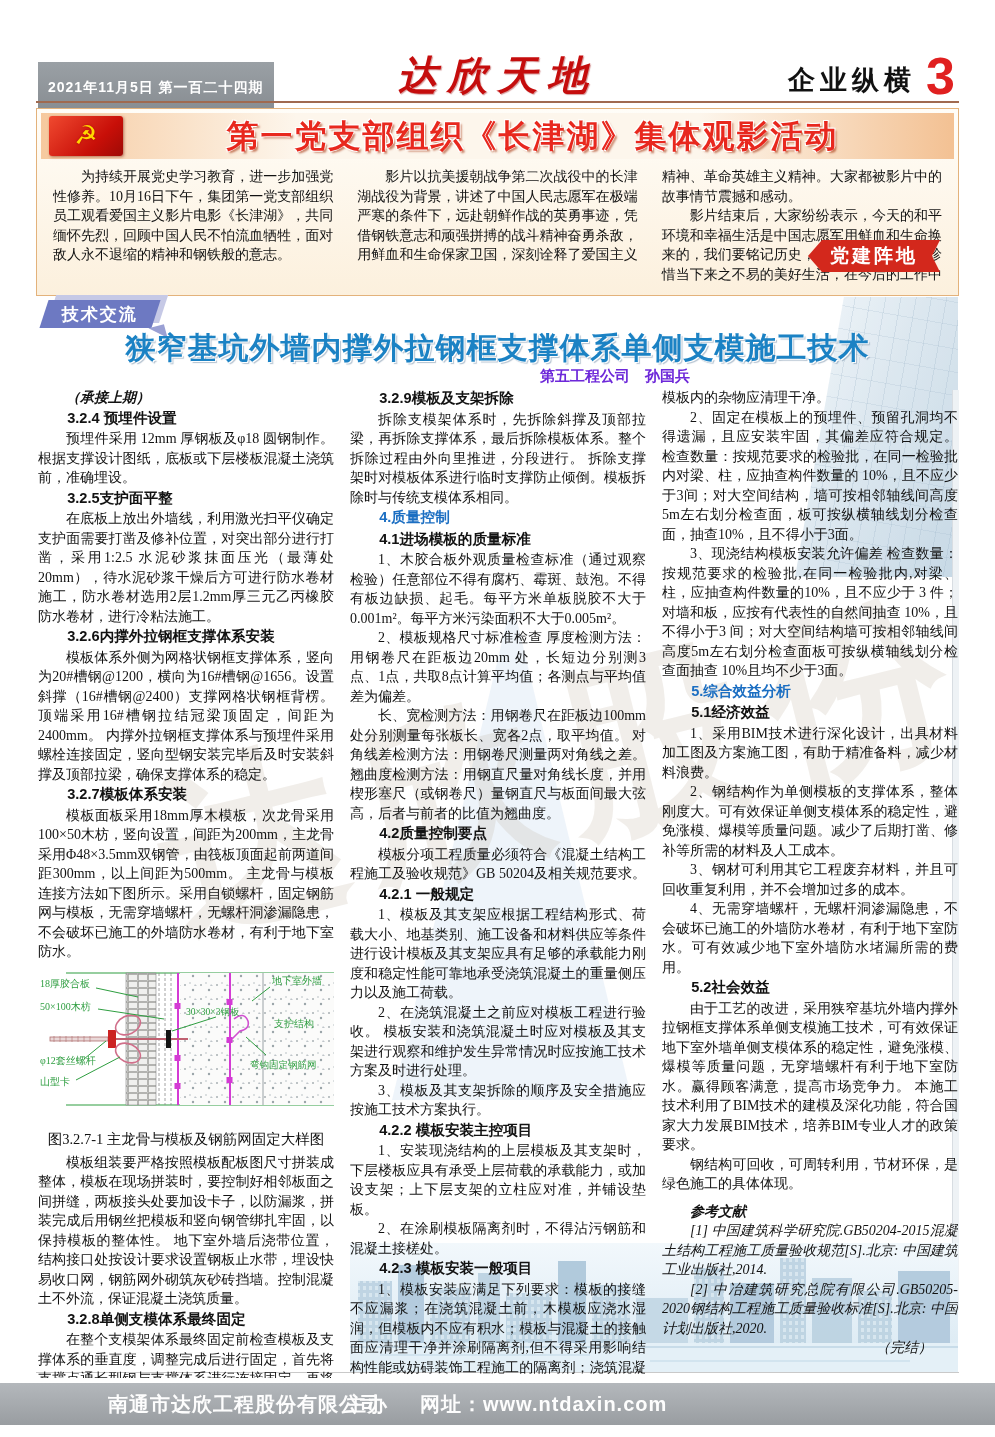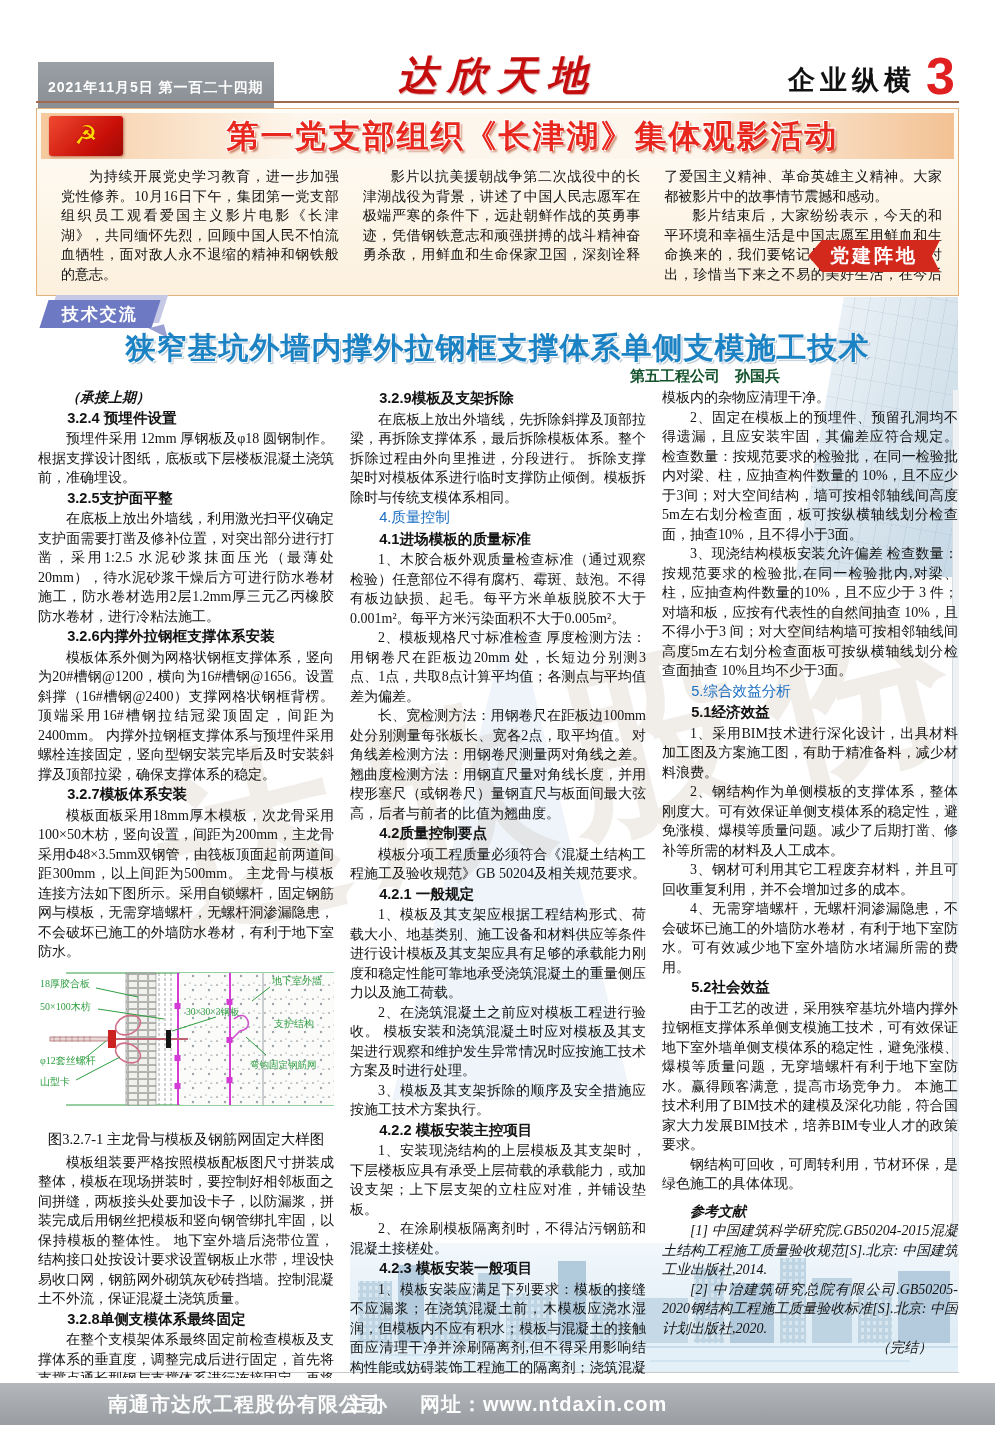--- a/index.html
+++ b/index.html
@@ -21,21 +21,21 @@
              border:1px solid #e3b27b;background:linear-gradient(180deg,#fffdf8,#fcf0dd);}
   .party-banner{position:absolute;left:4px;right:4px;top:4px;height:46px;
                 background:linear-gradient(90deg,#f6c99e,#fdf6ec 28%,#fdf6ec 72%,#f3c193);}
   .party-flag{position:absolute;left:8px;top:3px;width:74px;height:40px;border-radius:3px;
               background:linear-gradient(135deg,#f04a30,#c80f08 65%,#9e0a05);
               box-shadow:1px 1px 3px rgba(120,20,0,.5);display:flex;align-items:center;justify-content:center;}
   .party-flag .glyph{color:#ffd700;font-size:26px;line-height:1;text-shadow:0 0 2px #a00;}
   .party-headline{position:absolute;left:90px;right:20px;top:2px;text-align:center;
                   font:bold 32px "Liberation Sans",sans-serif;color:#e8281e;letter-spacing:2px;
                   text-shadow:-1px -1px 0 #fff,1px -1px 0 #fff,-1px 1px 0 #fff,2px 2px 2px rgba(160,40,0,.55);}
-  .party-body{position:absolute;left:24px;right:16px;top:58px;height:122px;overflow:hidden;
+  .party-body{position:absolute;left:16px;right:16px;top:58px;height:122px;overflow:hidden;
               column-count:3;column-gap:24px;font-size:16px;line-height:24px;text-align:justify;color:#1d1d1d;}
   .party-body p{margin:0;text-indent:2em;}
   .party-badge{position:absolute;right:18px;bottom:23px;background:#d3281c;color:#fff;
                font:bold 19px "Liberation Sans",sans-serif;letter-spacing:3px;
                padding:3px 22px;clip-path:polygon(14px 0,100% 0,calc(100% - 8px) 50%,100% 100%,14px 100%,0 50%);
                box-shadow:1px 1px 2px rgba(120,0,0,.4);}
   
   .deco-building{position:absolute;left:795px;top:297px;width:163px;height:280px;opacity:.8;
                  background:
                    repeating-linear-gradient(100deg,rgba(255,255,255,0) 0 14px,rgba(130,160,185,.25) 14px 15px),
@@ -51,29 +51,29 @@
   .skyline{position:absolute;left:350px;top:1243px;width:608px;height:130px;}
   
   .tech-tag{position:absolute;left:44px;top:300px;width:112px;height:28px;background:#6d79c2;
             transform:skewX(-18deg);box-shadow:6px -5px 0 #c6c9e6;display:flex;align-items:center;justify-content:center;}
   .tech-tag span{transform:skewX(18deg);color:#fff;font:bold 17px "Liberation Sans",sans-serif;letter-spacing:2px;}
   .tech-tag-arrow{position:absolute;left:150px;top:326px;width:0;height:0;
                   border-left:16px solid transparent;border-top:14px solid #9aa0d4;transform:rotate(-15deg);}
   .tech-title{position:absolute;left:110px;right:110px;top:328px;margin:0;text-align:center;
               font:bold 30px "Liberation Sans",sans-serif;color:#1b82c4;letter-spacing:1px;
               text-shadow:1px 1px 0 #fff,2px 2px 1px rgba(40,80,120,.35);}
-  .tech-byline{position:absolute;left:540px;width:240px;top:367px;text-align:right;
-               font:bold 15px "Liberation Serif",serif;color:#14532d;}
+  .tech-byline{position:absolute;left:540px;width:240px;top:367px;text-align:left;
+               font:bold 15px "Liberation Serif",serif;color:#6d28d9;}
   .col{position:absolute;top:388px;width:296px;height:990px;overflow:hidden;z-index:2;}
   .col1{left:38px;} .col2{left:350px;} .col3{left:662px;}
   .blk{margin:0;font-size:14px;line-height:19.5px;text-align:justify;color:#121212;}
   .blk.body{text-indent:2em;}
   .blk.body-noindent{text-indent:0;}
   .blk.h{font-family:"Liberation Sans",sans-serif;font-weight:bold;font-size:14.6px;text-indent:2em;padding:1px 0;}
-  .blk.h-blue{font-family:"Liberation Sans",sans-serif;font-weight:normal;font-size:14.6px;text-indent:2em;color:#1b6ec2;padding:1px 0;}
+  .blk.h-blue{font-family:"Liberation Sans",sans-serif;font-weight:bold;font-size:14.6px;text-indent:2em;color:#1b6ec2;padding:1px 0;}
   .blk.note{font-style:italic;text-indent:2em;font-weight:bold;}
   .blk.ref-h{font-style:italic;text-indent:2em;font-weight:bold;padding-top:8px;}
   .blk.ref{font-style:italic;text-indent:2em;}
   .blk.end{font-style:italic;text-align:right;padding-right:26px;}
   
   .fig{margin:5px 0 4px 0;}
   .fig svg{display:block;}
   .fig-caption{text-align:center;font:14.5px "Liberation Serif",serif;color:#111;margin-top:13px;}
   
   .footer-rule{position:absolute;left:36px;right:36px;top:1372px;height:1px;background:#c9c9c9;}
@@ -208,21 +208,21 @@
     </figure>
     <div>
         <p class="blk body">模板组装要严格按照模板配板图尺寸拼装成整体，模板在现场拼装时，要控制好相邻板面之间拼缝，两板接头处要加设卡子，以防漏浆，拼装完成后用钢丝把模板和竖向钢管绑扎牢固，以保持模板的整体性。 地下室外墙后浇带位置，结构接口处按设计要求设置钢板止水带，埋设快易收口网，钢筋网外砌筑灰砂砖挡墙。控制混凝土不外流，保证混凝土浇筑质量。</p>
         <p class="blk h">3.2.8单侧支模体系最终固定</p>
         <p class="blk body">在整个支模架体系最终固定前检查模板及支撑体系的垂直度，调整完成后进行固定，首先将支撑点通长型钢与支撑体系进行连接固定，再将各榀支撑架在垂直支撑架平面方向进行连接固定，最后将所有连接节点进行检查进行最终紧固。</p>
       </div>
   </div>
 
   <div class="col col2">
       <p class="blk h">3.2.9模板及支架拆除</p>
-      <p class="blk body">在底板上放出外墙线，先拆除斜撑及顶部拉梁，再拆除支撑体系，最后拆除模板体系。整个拆除过程由外向里推进，分段进行。 拆除支撑架时对模板体系进行临时支撑防止倾倒。模板拆除时与传统支模体系相同。</p>
+      <p class="blk body">拆除支模架体系时，先拆除斜撑及顶部拉梁，再拆除支撑体系，最后拆除模板体系。整个拆除过程由外向里推进，分段进行。 拆除支撑架时对模板体系进行临时支撑防止倾倒。模板拆除时与传统支模体系相同。</p>
       <p class="blk h-blue">4.质量控制</p>
       <p class="blk h">4.1进场模板的质量标准</p>
       <p class="blk body">1、木胶合板外观质量检查标准（通过观察检验）任意部位不得有腐朽、霉斑、鼓泡。不得有板边缺损、起毛。每平方米单板脱胶不大于0.001m²。每平方米污染面积不大于0.005m²。</p>
       <p class="blk body">2、模板规格尺寸标准检查 厚度检测方法：用钢卷尺在距板边20mm 处，长短边分别测3点、1点，共取8点计算平均值；各测点与平均值差为偏差。</p>
       <p class="blk body">长、宽检测方法：用钢卷尺在距板边100mm处分别测量每张板长、宽各2点，取平均值。 对角线差检测方法：用钢卷尺测量两对角线之差。 翘曲度检测方法：用钢直尺量对角线长度，并用楔形塞尺（或钢卷尺）量钢直尺与板面间最大弦高，后者与前者的比值为翘曲度。</p>
       <p class="blk h">4.2质量控制要点</p>
       <p class="blk body">模板分项工程质量必须符合《混凝土结构工程施工及验收规范》GB 50204及相关规范要求。</p>
       <p class="blk h">4.2.1  一般规定</p>
       <p class="blk body">1、模板及其支架应根据工程结构形式、荷载大小、地基类别、施工设备和材料供应等条件进行设计模板及其支架应具有足够的承载能力刚度和稳定性能可靠地承受浇筑混凝土的重量侧压力以及施工荷载。</p>
       <p class="blk body">2、在浇筑混凝土之前应对模板工程进行验收。 模板安装和浇筑混凝土时应对模板及其支架进行观察和维护发生异常情况时应按施工技术方案及时进行处理。</p>

